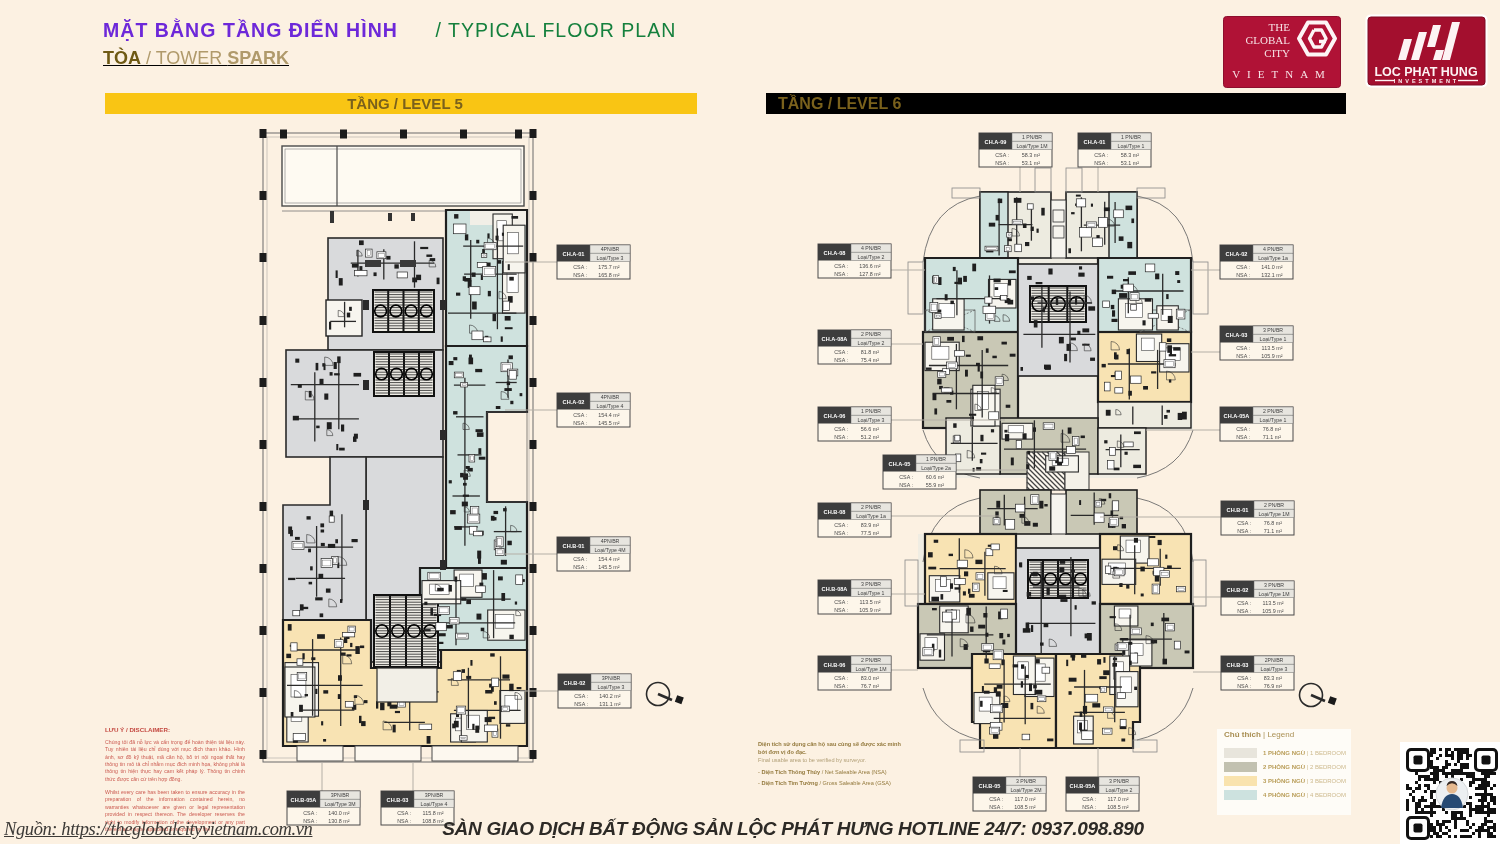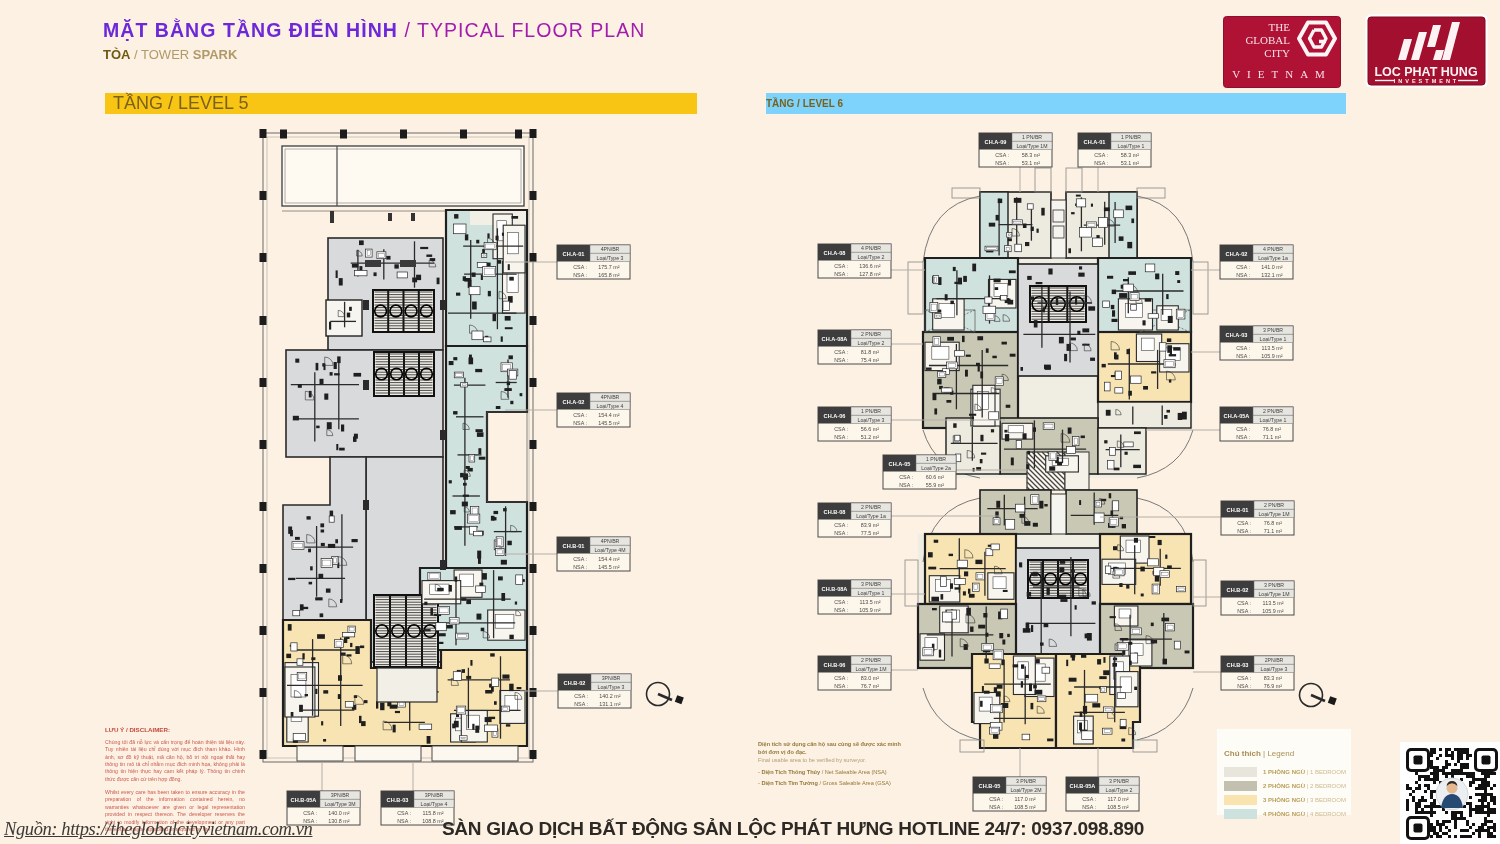--- a/index.html
+++ b/index.html
@@ -5,27 +5,27 @@
 <style>
 * { margin:0; padding:0; box-sizing:border-box; }
 html,body { width:1500px; height:844px; }
 body { font-family:"Liberation Sans", sans-serif; background:#fcf1e2; position:relative; overflow:hidden; }
 .abs { position:absolute; }
 </style>
 </head>
 <body>
 
 <div class="abs" style="left:103px; top:15px; line-height:1.55; white-space:nowrap;">
-  <div style="font-size:19.5px; letter-spacing:1.05px;"><span style="font-weight:bold; color:#6d28d9;">MẶT BẰNG TẦNG ĐIỂN HÌNH</span><span style="color:#a21caf;"> / TYPICAL FLOOR PLAN</span></div>
-  <div style="font-size:13px;"><span style="font-weight:bold; color:#6f5a14;">TÒA</span><span style="color:#b09a6b;"> / TOWER </span><span style="font-weight:bold; color:#b09a6b;">SPARK</span></div>
+  <div style="font-size:19.5px; letter-spacing:1.05px;"><span style="font-weight:bold; color:#6d28d9;">MẶT BẰNG TẦNG ĐIỂN HÌNH</span><span style="color:#15803d;margin-left:31px;"> / TYPICAL FLOOR PLAN</span></div>
+  <div style="font-size:18px;text-decoration:underline;"><span style="font-weight:bold; color:#6f5a14;">TÒA</span><span style="color:#b09a6b;"> / TOWER </span><span style="font-weight:bold; color:#b09a6b;">SPARK</span></div>
 </div>
 
-<div class="abs" style="left:105px; top:93px; width:592px; height:21px; background:#f9c514; color:#7a611c; font-weight:normal; font-size:18px; line-height:21px; padding-left:8px;">TẦNG / LEVEL 5</div>
-
-<div class="abs" style="left:766px; top:93px; width:580px; height:21px; background:#7dd3fc; color:#7a611c; font-weight:bold; font-size:10px; line-height:21px; padding-left:0;">TẦNG / LEVEL 6</div>
+<div class="abs" style="left:105px; top:93px; width:592px; height:21px; background:#f9c514; color:#7a611c; font-weight:bold; font-size:15px; line-height:21px; padding-left:8px;text-align:center;">TẦNG / LEVEL 5</div>
+
+<div class="abs" style="left:766px; top:93px; width:580px; height:21px; background:#000000; color:#7a611c; font-weight:bold; font-size:16px; line-height:21px; padding-left:12px;">TẦNG / LEVEL 6</div>
 
 <svg class="abs" style="left:1223px; top:16px;" width="118" height="72" viewBox="0 0 118 72">
   <rect x="0.5" y="0.5" width="117" height="71" rx="3" fill="#b01236" stroke="#8d0e2d" stroke-width="1"></rect>
   <g fill="#f7e3e6" font-family="Liberation Serif, serif" text-anchor="end">
     <text x="67" y="14.5" font-size="11">THE</text>
     <text x="67" y="27.5" font-size="11">GLOBAL</text>
     <text x="67" y="40.5" font-size="11">CITY</text>
   </g>
   <text x="59" y="61.5" font-size="11" fill="#f7e3e6" font-family="Liberation Serif, serif" text-anchor="middle" letter-spacing="7">VIETNAM</text>
 
@@ -1724,21 +1724,21 @@
   <p style="text-align:justify;">Whilst every care has been taken to ensure accuracy in the preparation of the information contained herein, no warranties whatsoever are given or legal representation provided in respect thereon. The developer reserves the right to modify information of the development or any part thereof as maybe approved or required by the</p>
 </div>
 
 <div class="abs" style="left:758px; top:740px; width:145px; color:#93793c; font-size:5.6px; line-height:1.45;">
   <div style="font-weight:bold;">Diện tích sử dụng căn hộ sau cùng sẽ được xác minh bởi đơn vị đo đạc.</div>
   <div style="color:#b3a179;">Final usable area to be verified by surveyor.</div>
   <div style="margin-top:4px;">- <b>Diện Tích Thông Thủy</b> / Net Saleable Area (NSA)</div>
   <div style="margin-top:3px;">- <b>Diện Tích Tim Tường</b> / Gross Saleable Area (GSA)</div>
 </div>
 
-<div class="abs" style="left:1217px; top:729px; width:134px; height:86px; background:#fefcf7; padding:20px 0 0 7px;">
+<div class="abs" style="left:1217px; top:729px; width:134px; height:86px; background:#fefcf7; padding:1px 0 0 7px;">
   <div style="color:#a98f53; font-size:8px; margin-bottom:5px;"><b>Chú thích</b> | Legend</div>
   <table style="border-collapse:separate; border-spacing:0 4.5px;">
     <tbody>
         <tr>
           <td style="width:33px; height:10px; background:#e8e5dc;"></td>
           <td style="padding-left:6px; font-size:6px; color:#b99d58; white-space:nowrap;"><b>1 PHÒNG NGỦ</b> <span style="color:#cdb98e">| 1 BEDROOM</span></td>
         </tr>
     <tr>
           <td style="background:#c2c1b0; height:10px;"></td>
           <td style="padding-left:6px; font-size:6px; color:#b99d58; white-space:nowrap;"><b>2 PHÒNG NGỦ</b> <span style="color:#cdb98e">| 2 BEDROOM</span></td>
@@ -1750,13 +1750,13 @@
     <tr>
           <td style="background:#cde2df; height:10px;"></td>
           <td style="padding-left:6px; font-size:6px; color:#b99d58; white-space:nowrap;"><b>4 PHÒNG NGỦ</b> <span style="color:#cdb98e">| 4 BEDROOM</span></td>
         </tr>
   </tbody>
     </table>
 </div>
 
 <div class="abs" style="left:4px; top:819px; font-family:'Liberation Serif', serif; font-style:italic; font-size:18.5px; letter-spacing:-0.4px; color:#3c3a37;text-decoration:underline;">Nguồn: https://theglobalcityvietnam.com.vn</div>
 
-<div class="abs" style="left:359px; top:818px; width:868px; text-align:center; font-size:19px; letter-spacing:-0.3px; font-weight:bold; color:#2d2a26; white-space:nowrap;">SÀN GIAO DỊCH BẤT ĐỘNG SẢN LỘC PHÁT HƯNG HOTLINE 24/7: 0937.098.890</div>
+<div class="abs" style="left:359px; top:818px; width:868px; text-align:center; font-size:19px; letter-spacing:-0.3px; font-weight:bold; color:#2d2a26; white-space:nowrap;font-style:italic;">SÀN GIAO DỊCH BẤT ĐỘNG SẢN LỘC PHÁT HƯNG HOTLINE 24/7: 0937.098.890</div>
 
 </body></html>

